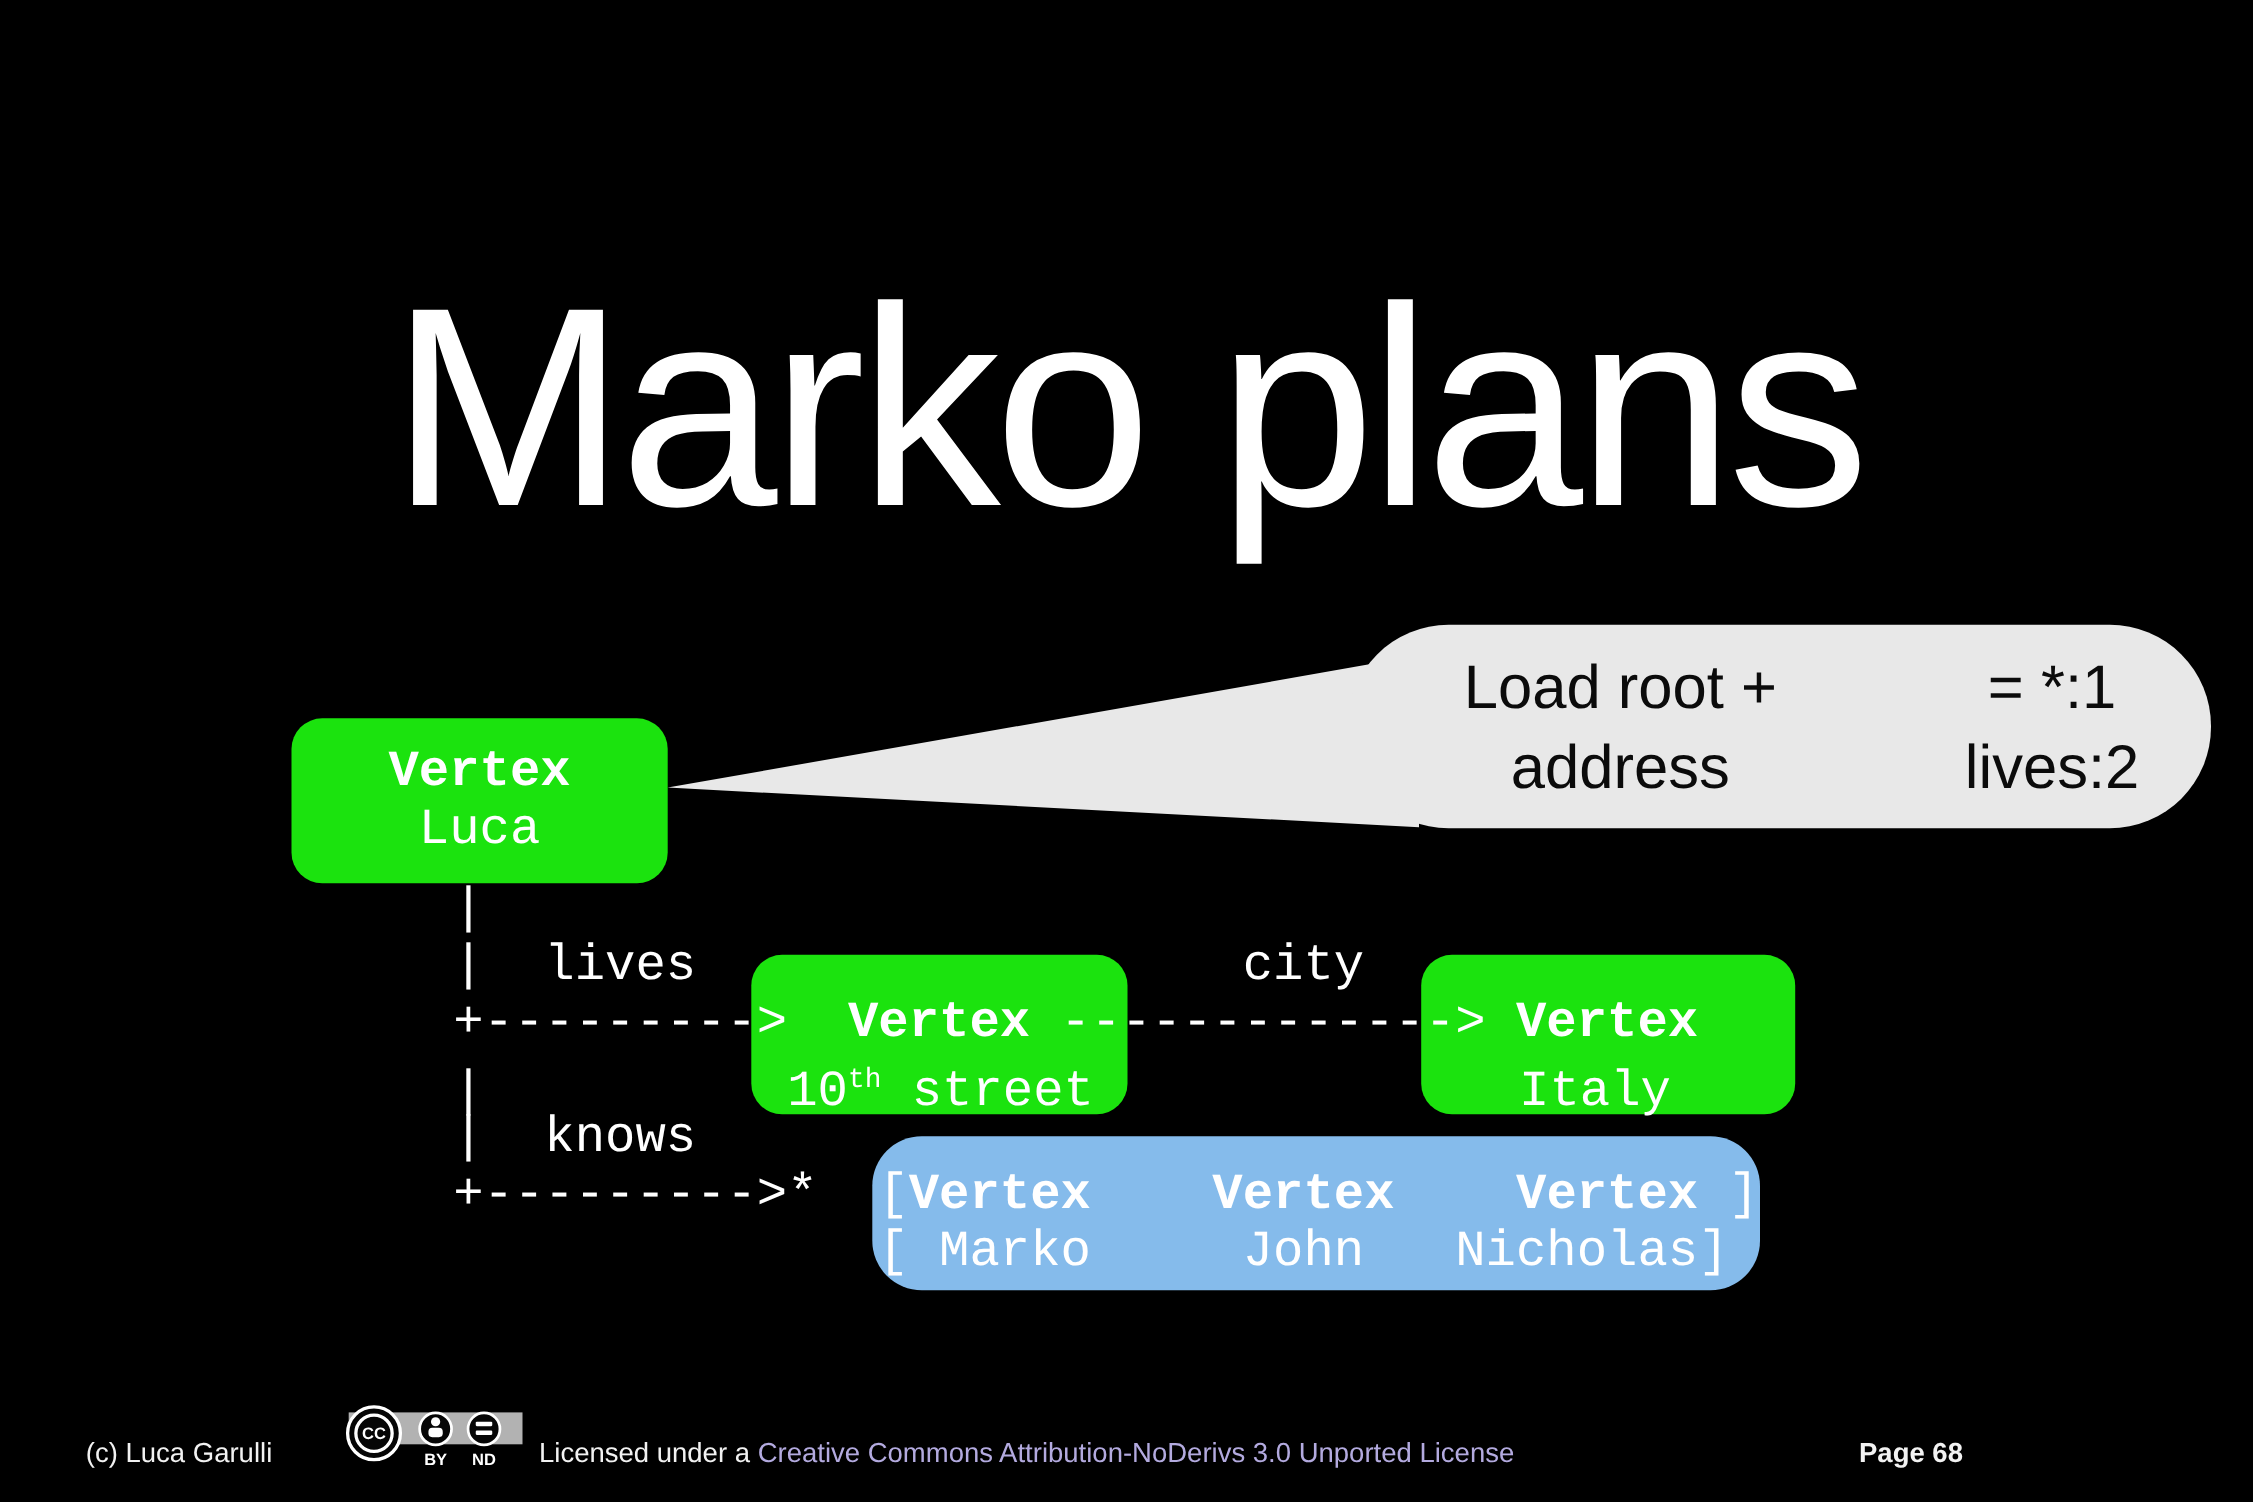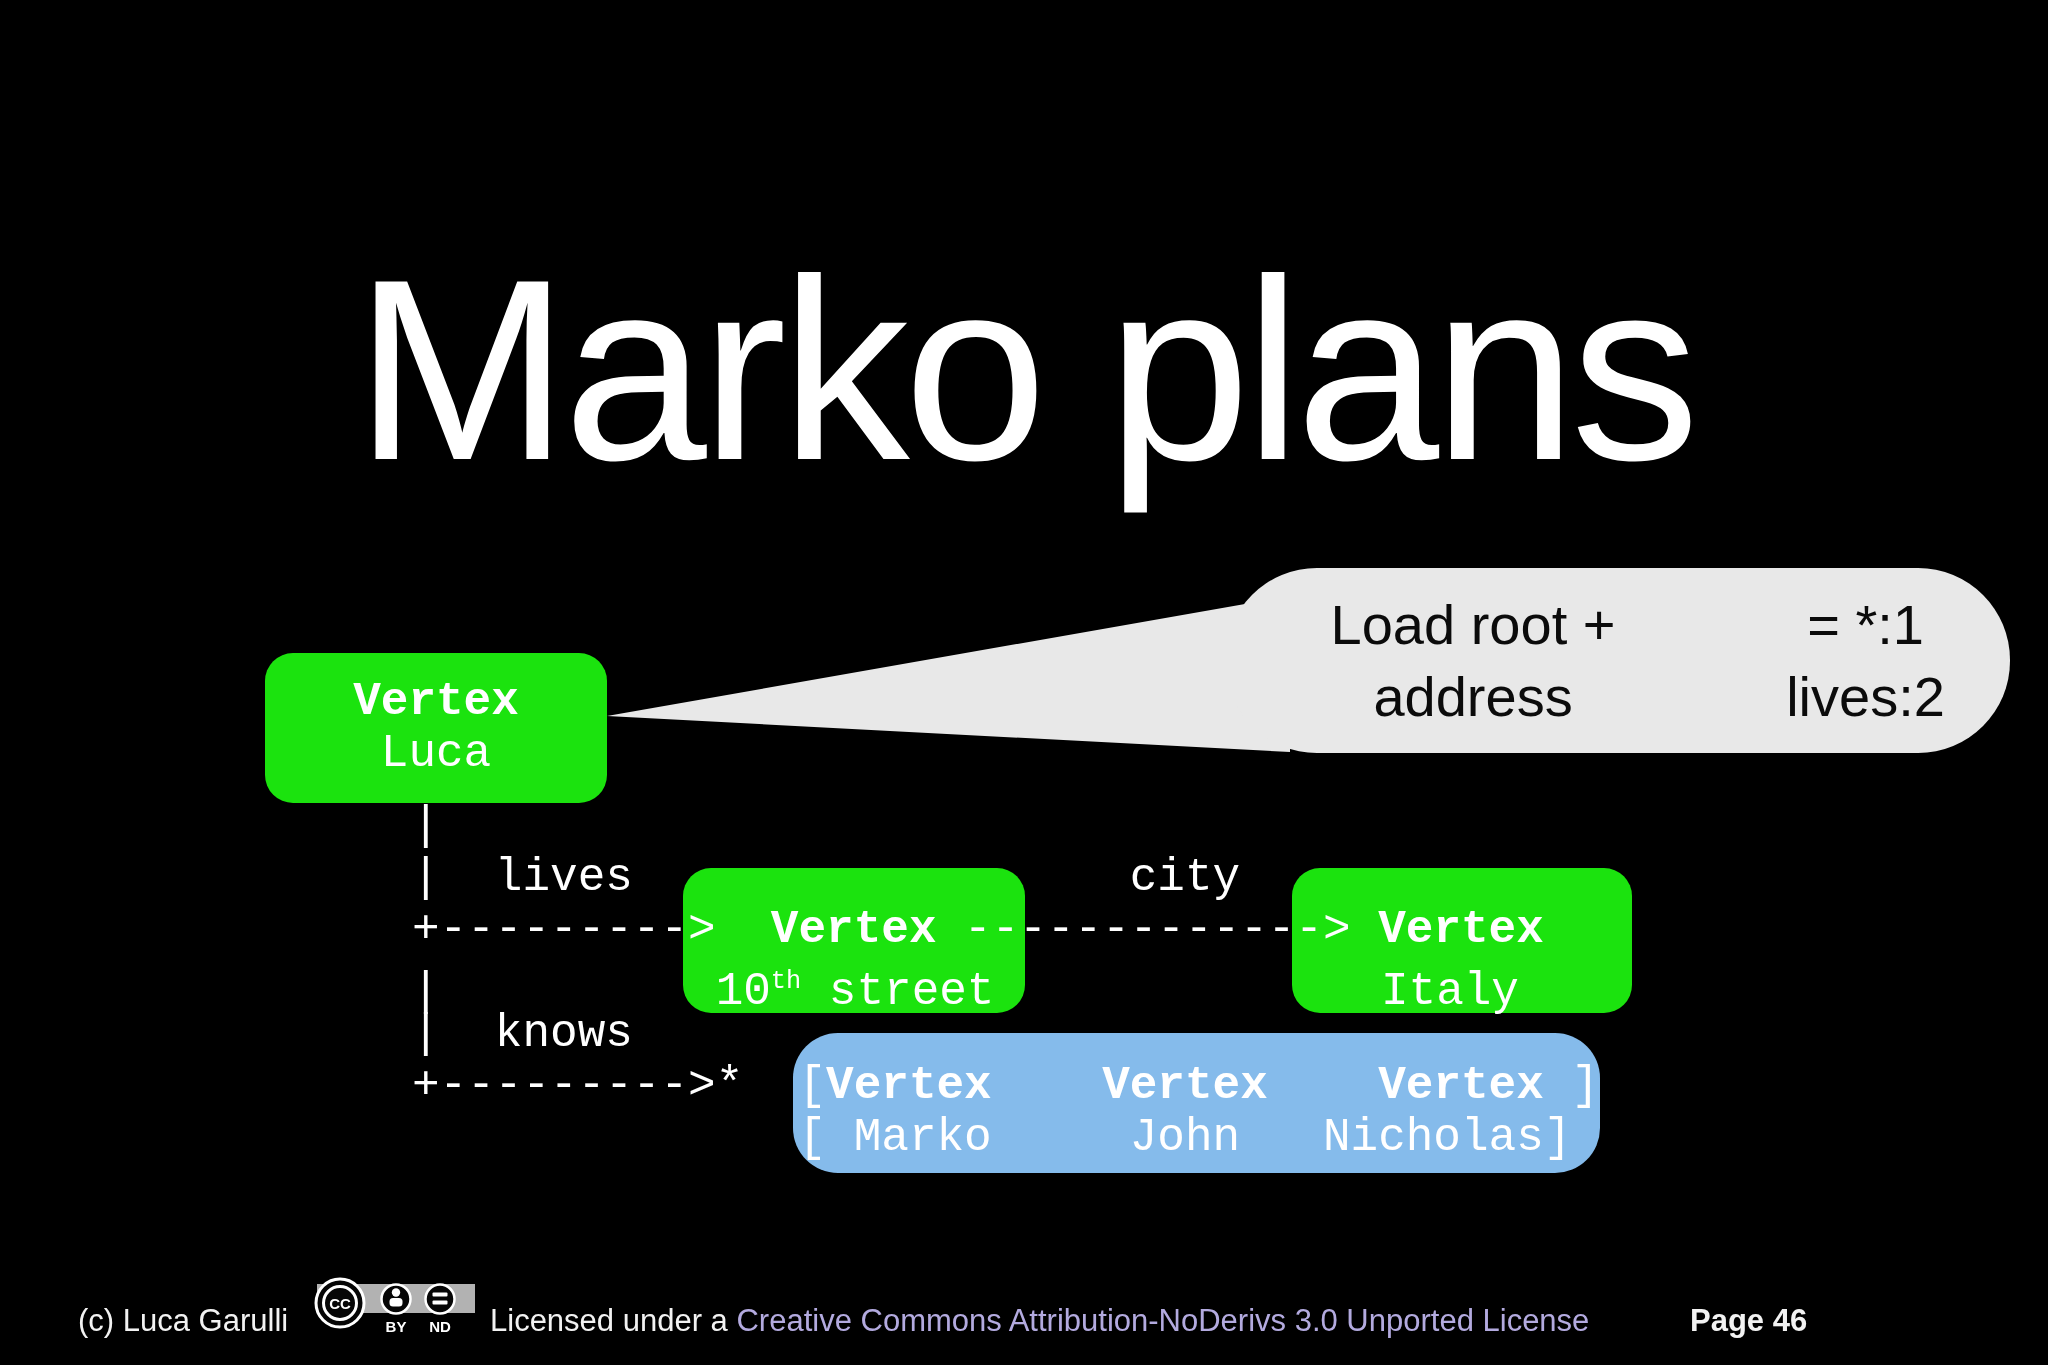--- a/index.html
+++ b/index.html
@@ -34,21 +34,21 @@
   }
   
   .ascii{
     position:absolute;left:412px;top:800px;z-index:3;color:#fff;
     font-family:"Liberation Mono",monospace;font-size:46px;line-height:52px;
   }
   .ascii .row{white-space:pre;height:52px;}
   .ascii .b{font-weight:bold;}
   .ascii .sup{font-size:0.55em;vertical-align:super;}
   
-  .footer-text{position:absolute;top:1303px;color:#f2f2f2;font-size:31px;line-height:36px;white-space:nowrap;}
+  .footer-text{position:absolute;top:1303px;color:#f2f2f2;font-size:25px;line-height:36px;white-space:nowrap;}
   .copyright{left:78px;}
   .license{left:490px;}
   .license .link{color:var(--link,#B3AADF);text-decoration:none;cursor:pointer;}
   .page{left:1690px;font-weight:bold;}
   .cc-badge{position:absolute;left:310px;top:1276px;width:170px;height:62px;}
 </style>
 </head>
 <body>
 
 <div class="slide">
@@ -100,15 +100,15 @@
       <circle cx="130" cy="23" r="14.5" fill="#060606" stroke="#fff" stroke-width="2.5"></circle>
       <rect x="122.5" y="16.5" width="15" height="4" rx="1" fill="#fff"></rect>
       <rect x="122.5" y="24.5" width="15" height="4" rx="1" fill="#fff"></rect>
     </g>
     <text x="86" y="56" font-size="15" font-weight="bold" text-anchor="middle" fill="#fff" font-family="Liberation Sans, sans-serif">BY</text>
     <text x="130" y="56" font-size="15" font-weight="bold" text-anchor="middle" fill="#fff" font-family="Liberation Sans, sans-serif">ND</text>
   </svg>
 
   <div class="footer-text license"><span>Licensed under a </span><a class="link">Creative Commons Attribution-NoDerivs 3.0 Unported License</a></div>
 
-  <div class="footer-text page">Page 46</div>
+  <div class="footer-text page">Page 68</div>
 
 </div>
 
 </body></html>

